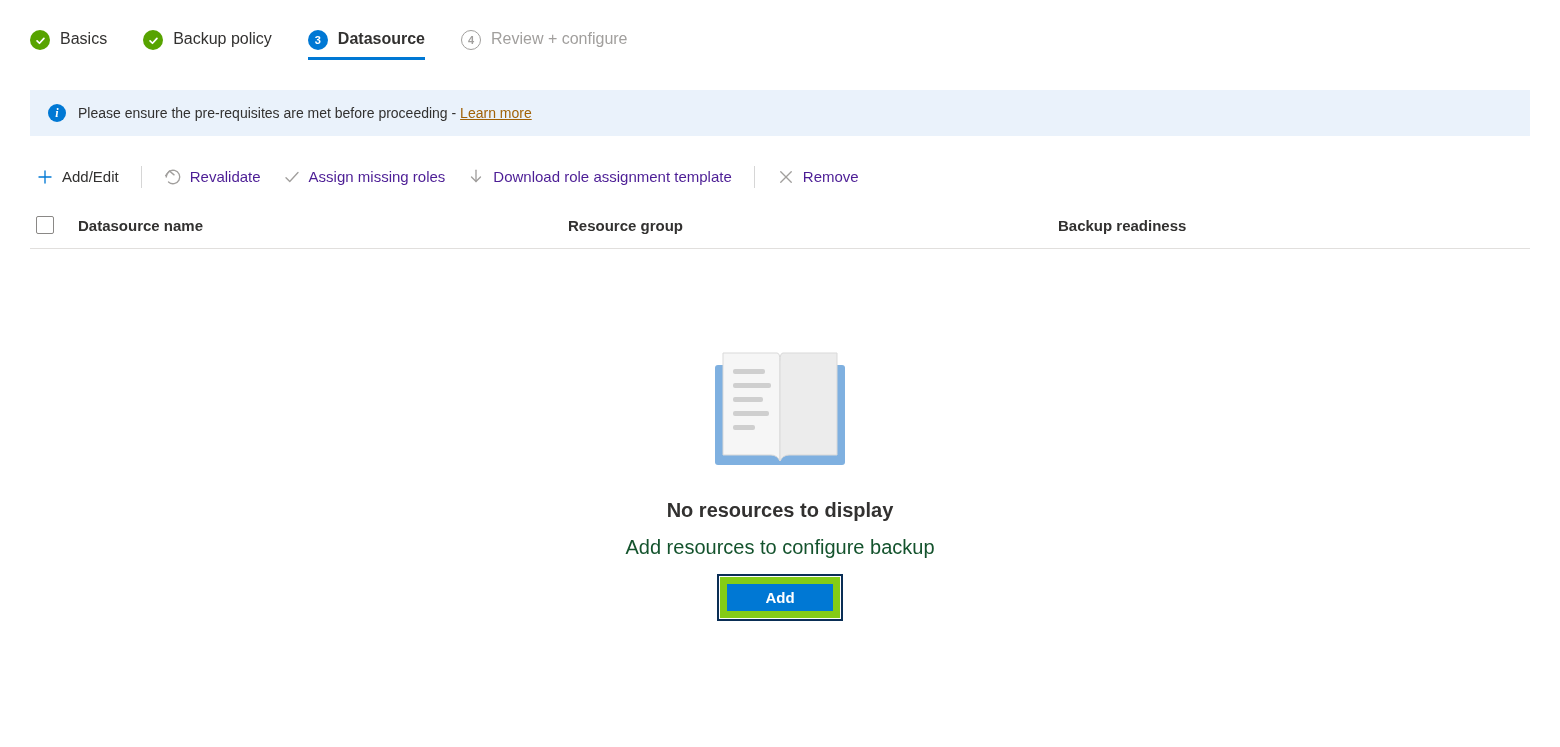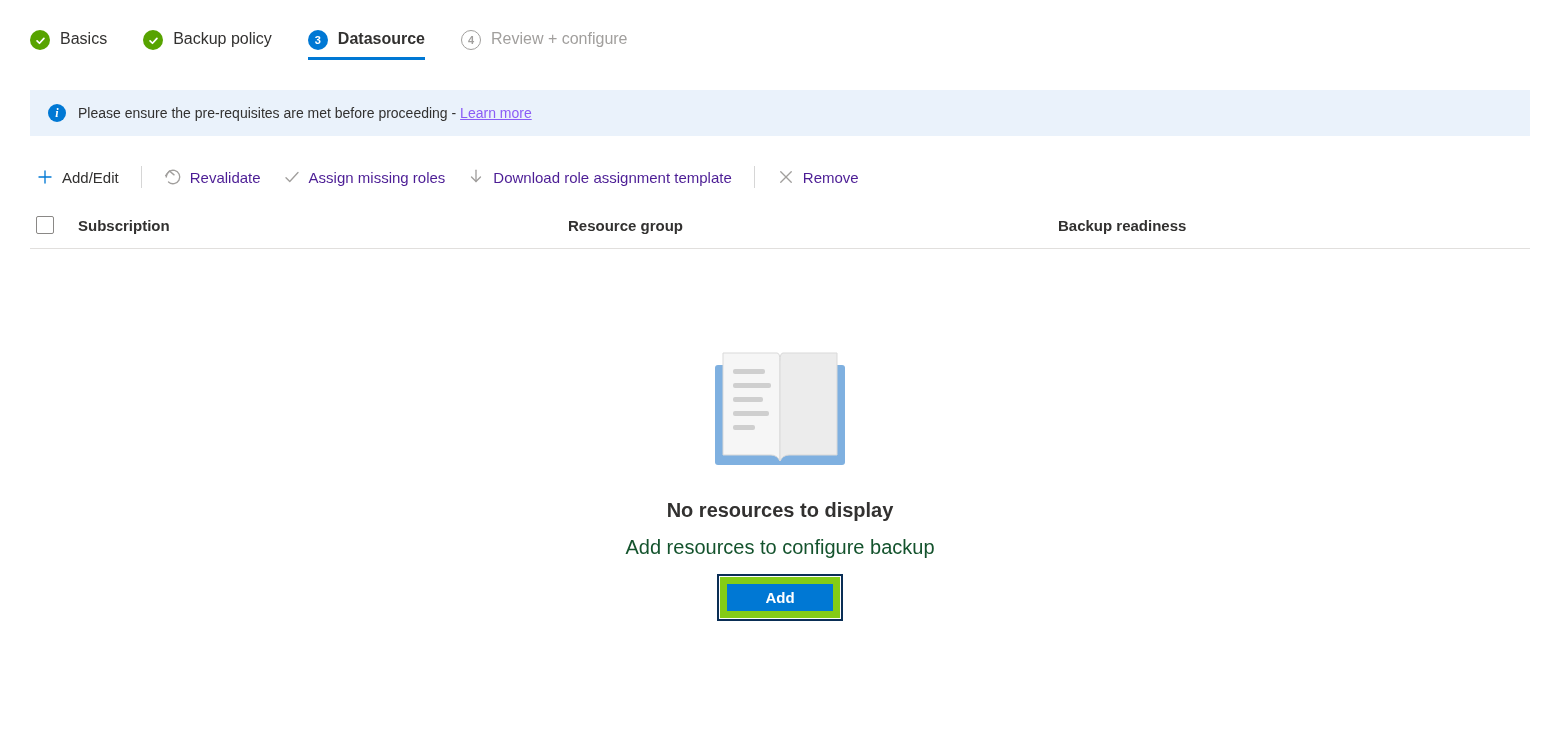--- a/index.html
+++ b/index.html
@@ -72,35 +72,34 @@
     display: flex;
     align-items: center;
     justify-content: center;
     font-size: 12px;
     font-weight: 700;
     flex-shrink: 0;
     font-style: italic;
     font-family: Georgia, serif;
   }
   .info-banner a {
-    color: #8b5cf6;
+    color: #a16207;
     text-decoration: underline;
   }
 
   
   .toolbar {
     display: flex;
     align-items: center;
     gap: 22px;
     margin-bottom: 18px;
     padding: 0 6px;
   }
   .tbtn {
     display: flex;
-    align-items: center;
     gap: 8px;
     font-size: 15px;
     cursor: pointer;
   }
   .tbtn svg { width: 18px; height: 18px; }
   .tbtn.enabled { color: #323130; }
   .tbtn.enabled svg { stroke: #0078d4; }
   .tbtn.disabled { color: #4c1d95; cursor: default; }
   .tbtn.disabled svg { stroke: #a19f9d; }
   .toolbar-sep {
@@ -229,21 +228,21 @@
     <svg viewBox="0 0 24 24" fill="none" stroke-width="1.8" stroke-linecap="round">
         <line x1="5" y1="5" x2="19" y2="19"></line>
         <line x1="19" y1="5" x2="5" y2="19"></line>
       </svg>
     <span>Remove</span>
   </div>
 </div>
 
 <div class="table-header">
   <div class="th-checkbox"></div>
-  <div class="th-col">Subscription</div>
+  <div class="th-col">Datasource name</div>
   <div class="th-col">Resource group</div>
   <div class="th-col">Backup readiness</div>
 </div>
 
 <div class="empty">
   <svg class="book-icon" width="150" height="130" viewBox="0 0 150 130">
     <rect x="10" y="26" width="130" height="100" rx="3" fill="#7fb0e0"></rect>
     <path d="M18 14 H72 Q75 14 75 22 V122 Q72 116 66 116 H18 Z" fill="#f6f6f6" stroke="#d9d9d9"></path>
     <path d="M132 14 H78 Q75 14 75 22 V122 Q78 116 84 116 H132 Z" fill="#ececec" stroke="#d9d9d9"></path>
     <rect x="28" y="30" width="32" height="5" rx="2" fill="#cfcfcf"></rect>

